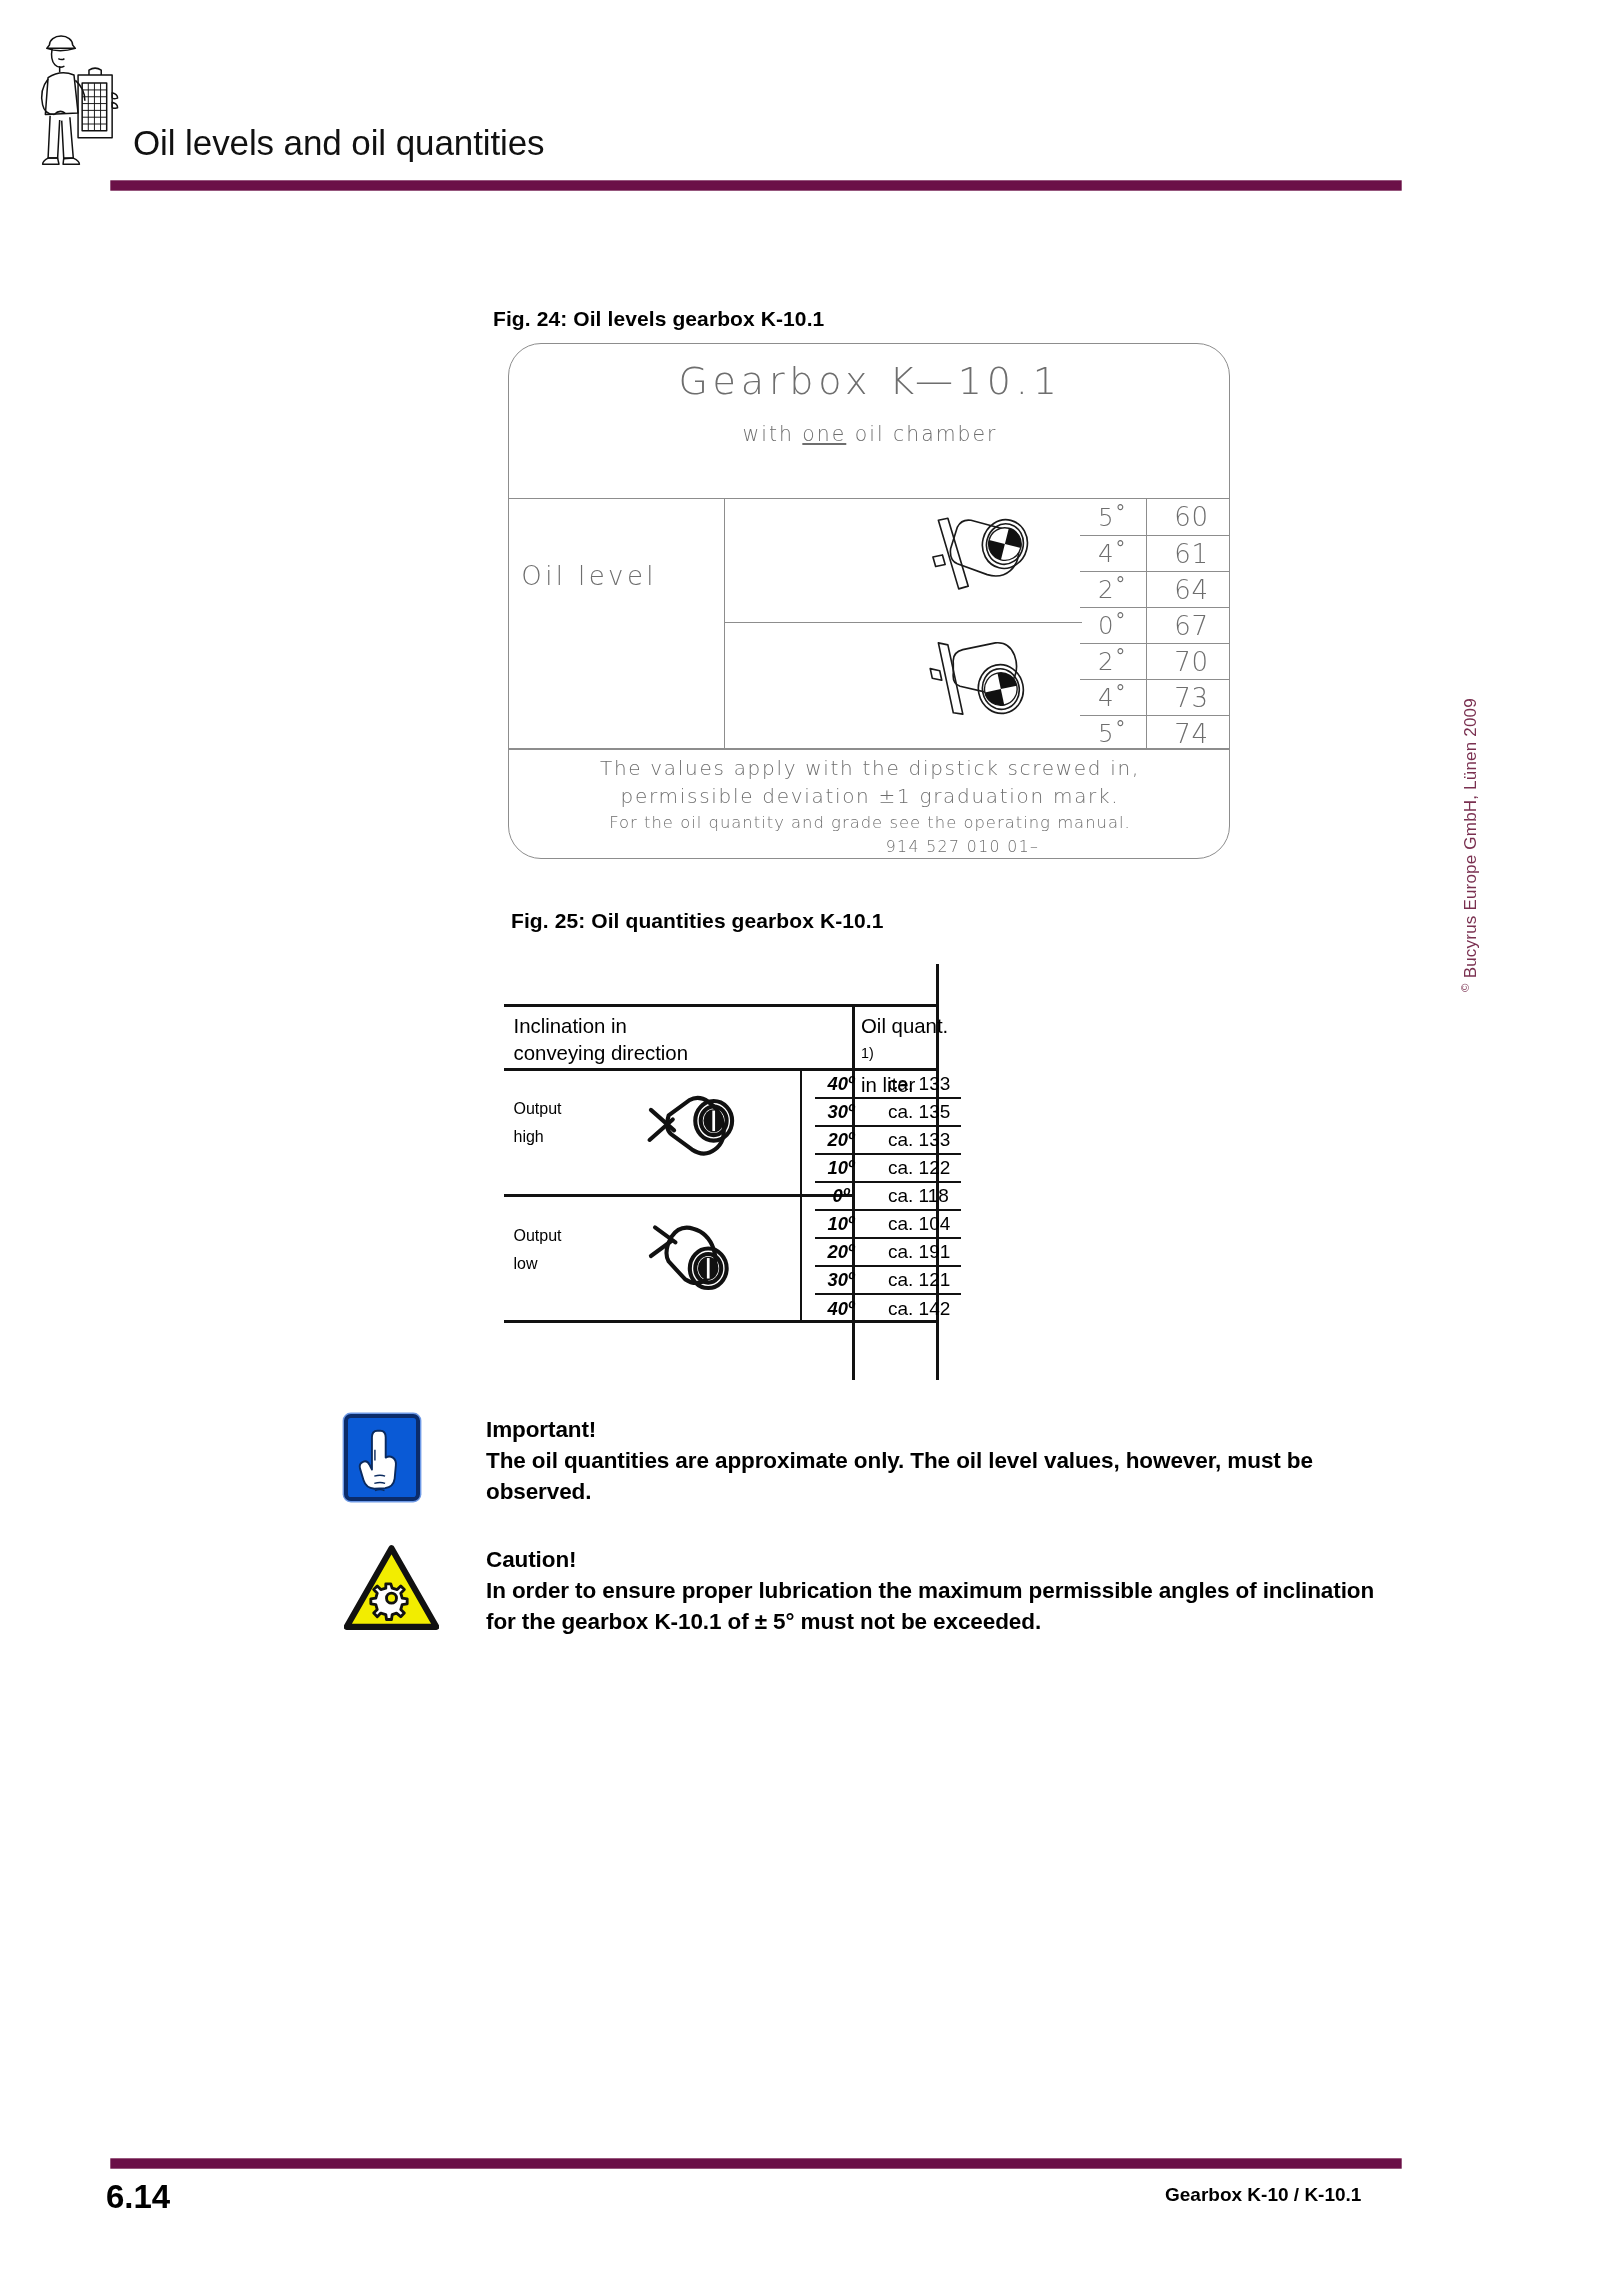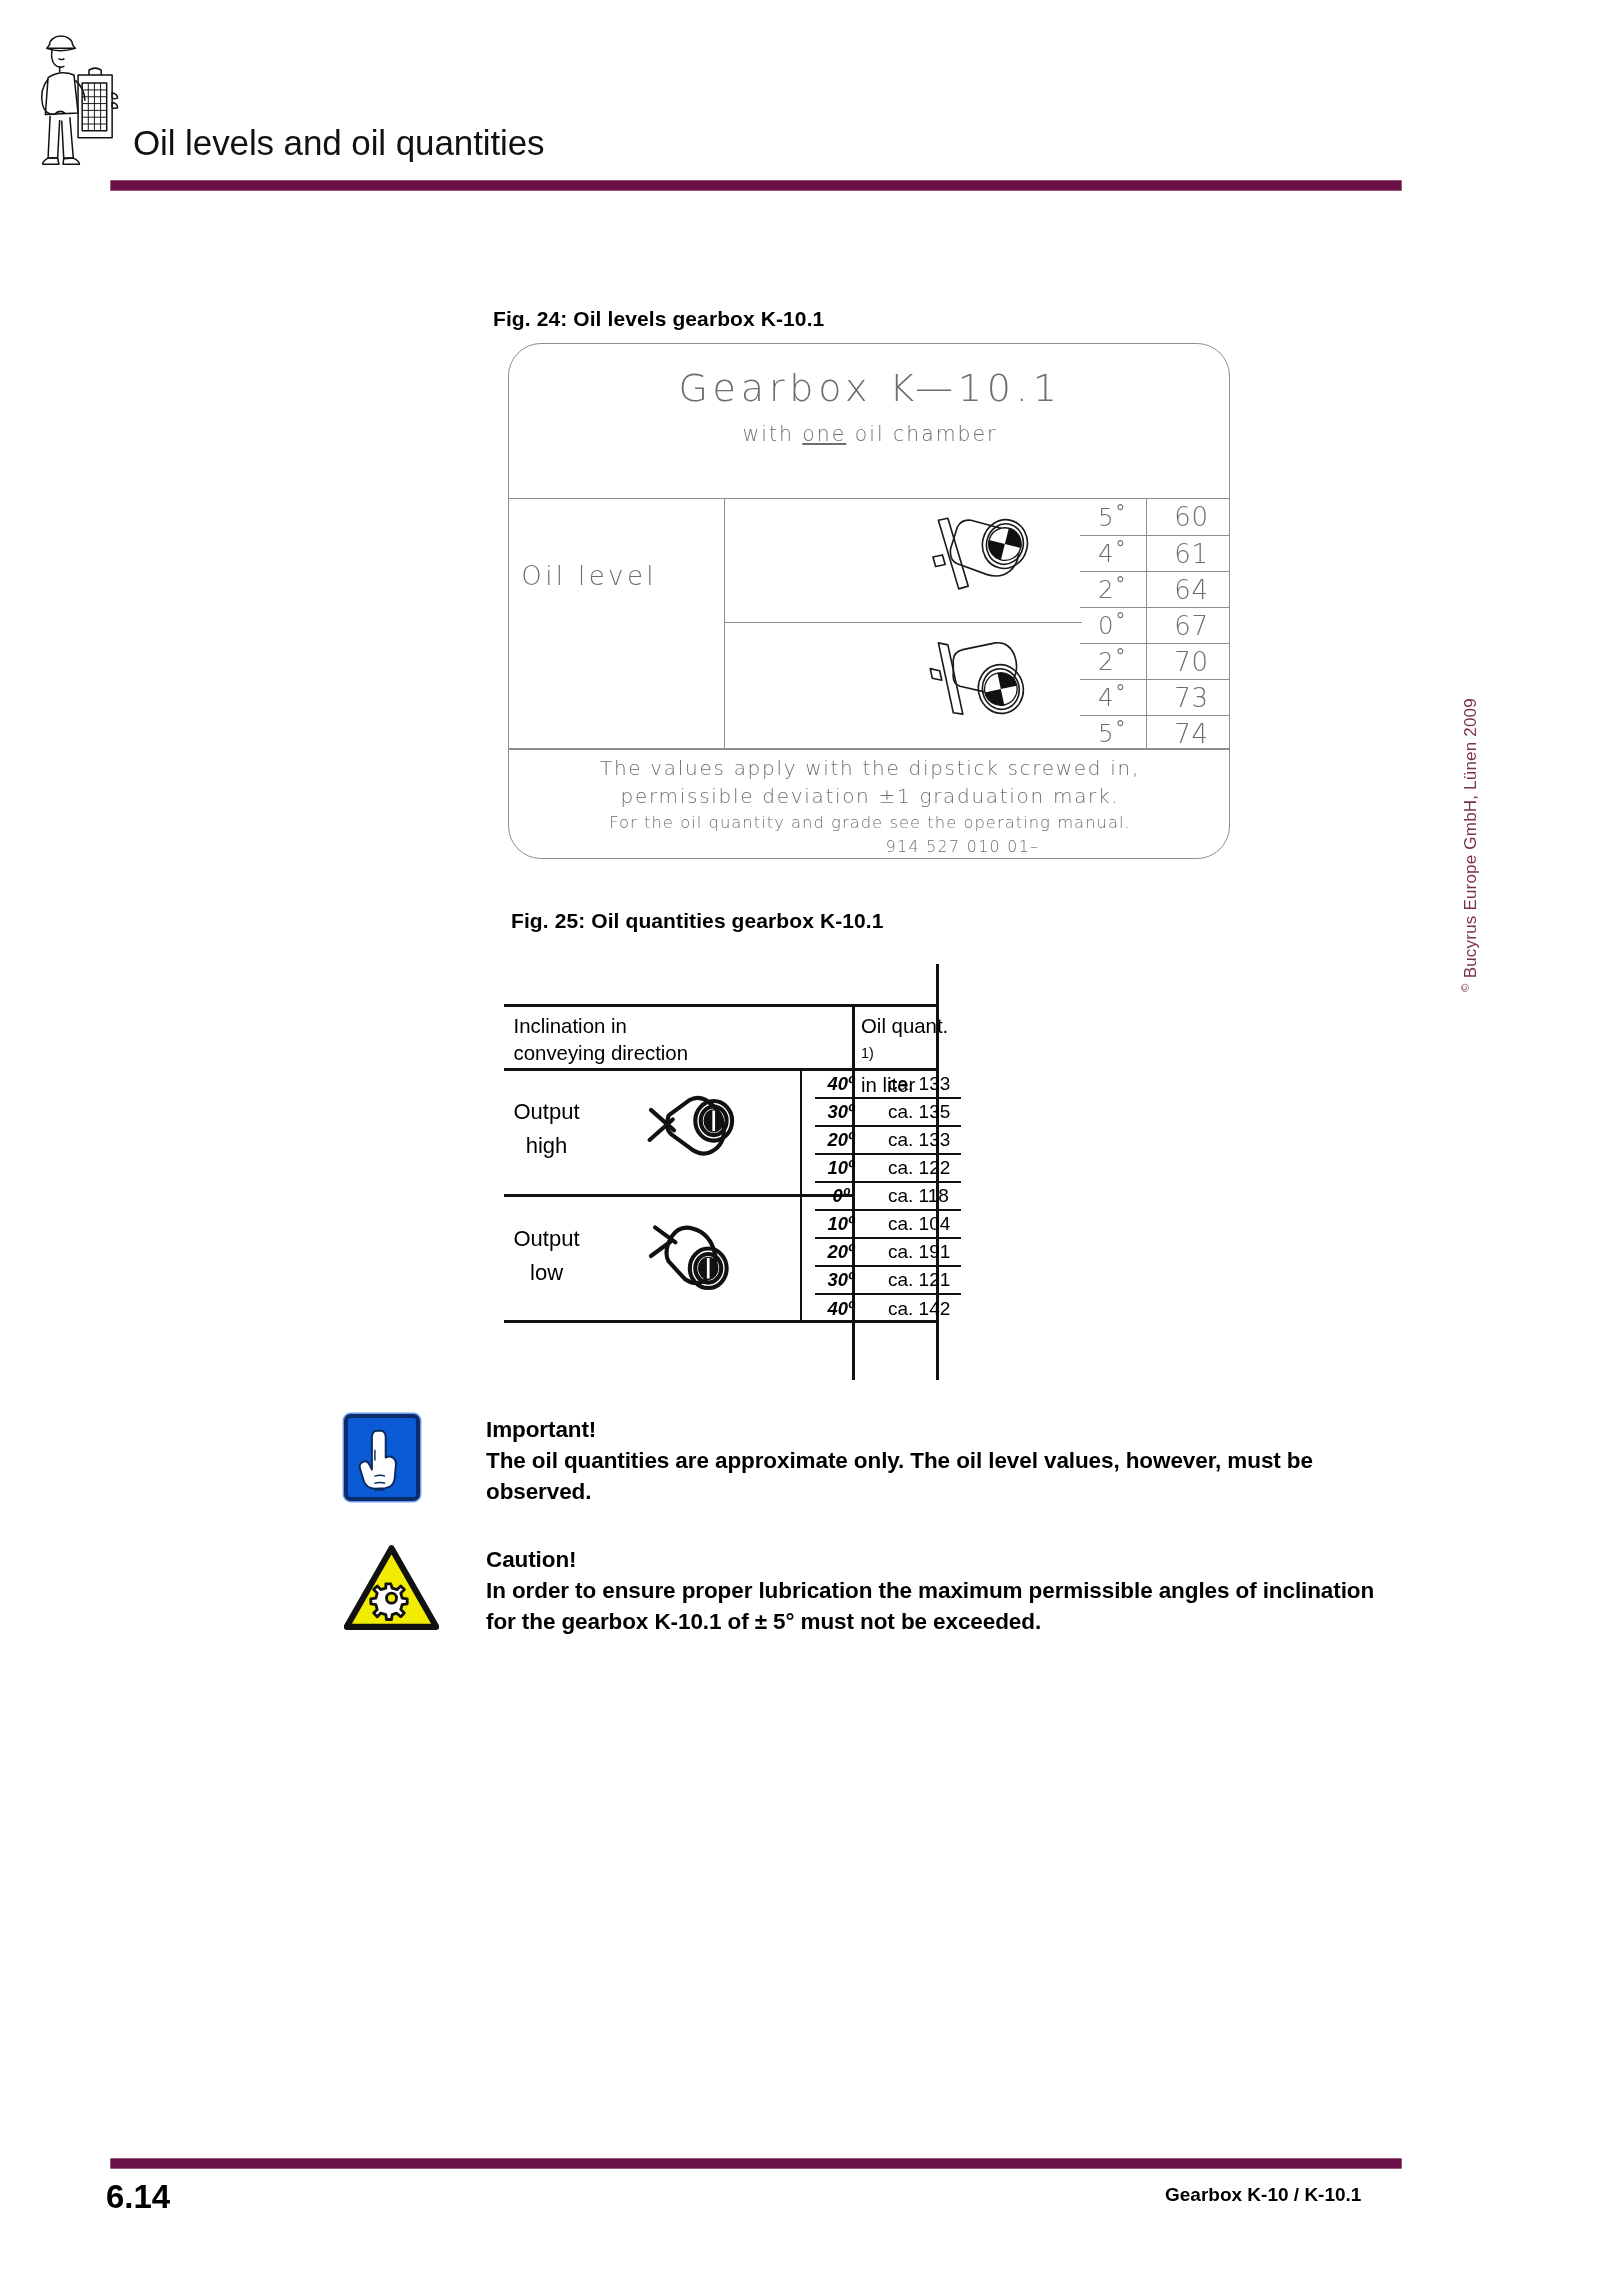--- a/index.html
+++ b/index.html
@@ -17,21 +17,21 @@
 
   
   #fig24-caption{position:absolute;left:493px;top:307px;font-size:21px;
                  font-weight:bold;white-space:nowrap;letter-spacing:0.1px;}
   #fig24-plate{position:absolute;left:508px;top:343px;width:722px;height:516px;
                border:1.4px solid #8d8d8d;border-radius:33px;box-sizing:border-box;
                overflow:hidden;background:#fff;}
   .cadtxt{font-family:"DejaVu Sans",sans-serif;color:#6e6e6e;
           letter-spacing:2px;white-space:nowrap;font-weight:300;}
 
-  #f24-title{position:absolute;left:0;top:22px;width:722px;text-align:center;
+  #f24-title{position:absolute;left:0;top:15px;width:722px;text-align:center;
              font-size:38px;letter-spacing:4.8px;}
   #f24-sub1{position:absolute;left:0;top:78px;width:722px;text-align:center;
             font-size:20.4px;letter-spacing:2px;}
   #f24-sub1 u{text-decoration:underline;text-underline-offset:2px;}
   #f24-sub2{position:absolute;left:0;top:111px;width:722px;text-align:center;
             font-size:29px;letter-spacing:2.7px;}
 
   #f24-hline-top{position:absolute;left:-2.7px;top:154px;width:729px;height:1.4px;
                  background:#8d8d8d;}
   #f24-hline-bot{position:absolute;left:-2.7px;top:404px;width:729px;height:2px;
@@ -97,21 +97,21 @@
                  background:#111;}
   #t25-vmain{position:absolute;left:348px;top:40px;width:2.7px;height:376px;
              background:#111;}
   #t25-vright{position:absolute;left:432px;top:40px;width:2.7px;height:376px;
               background:#111;}
 
   #t25-h-incl{position:absolute;left:9.5px;top:49px;font-size:20.4px;line-height:26.6px;}
   #t25-h-oil{position:absolute;left:357px;top:49px;font-size:20.4px;line-height:26.6px;}
   #t25-h-oil sup{font-size:14.3px;}
 
-  .t25-grouplab{position:absolute;left:9.5px;font-size:22px;line-height:34px;text-align:center;}
+  .t25-grouplab{position:absolute;left:9.5px;font-size:16px;line-height:28px;}
   #t25-grp-high{top:131px;}
   #t25-grp-low{top:258px;}
 
   .t25-gbx{position:absolute;width:116px;height:82px;}
   #t25-gbx-high{left:136px;top:124px;}
   #t25-gbx-low{left:136px;top:251px;}
 
   #t25-rows{position:absolute;left:311px;top:107px;width:146px;height:249px;}
   #t25-rows .r{position:relative;height:28px;box-sizing:border-box;
                border-bottom:2px solid #111;}

